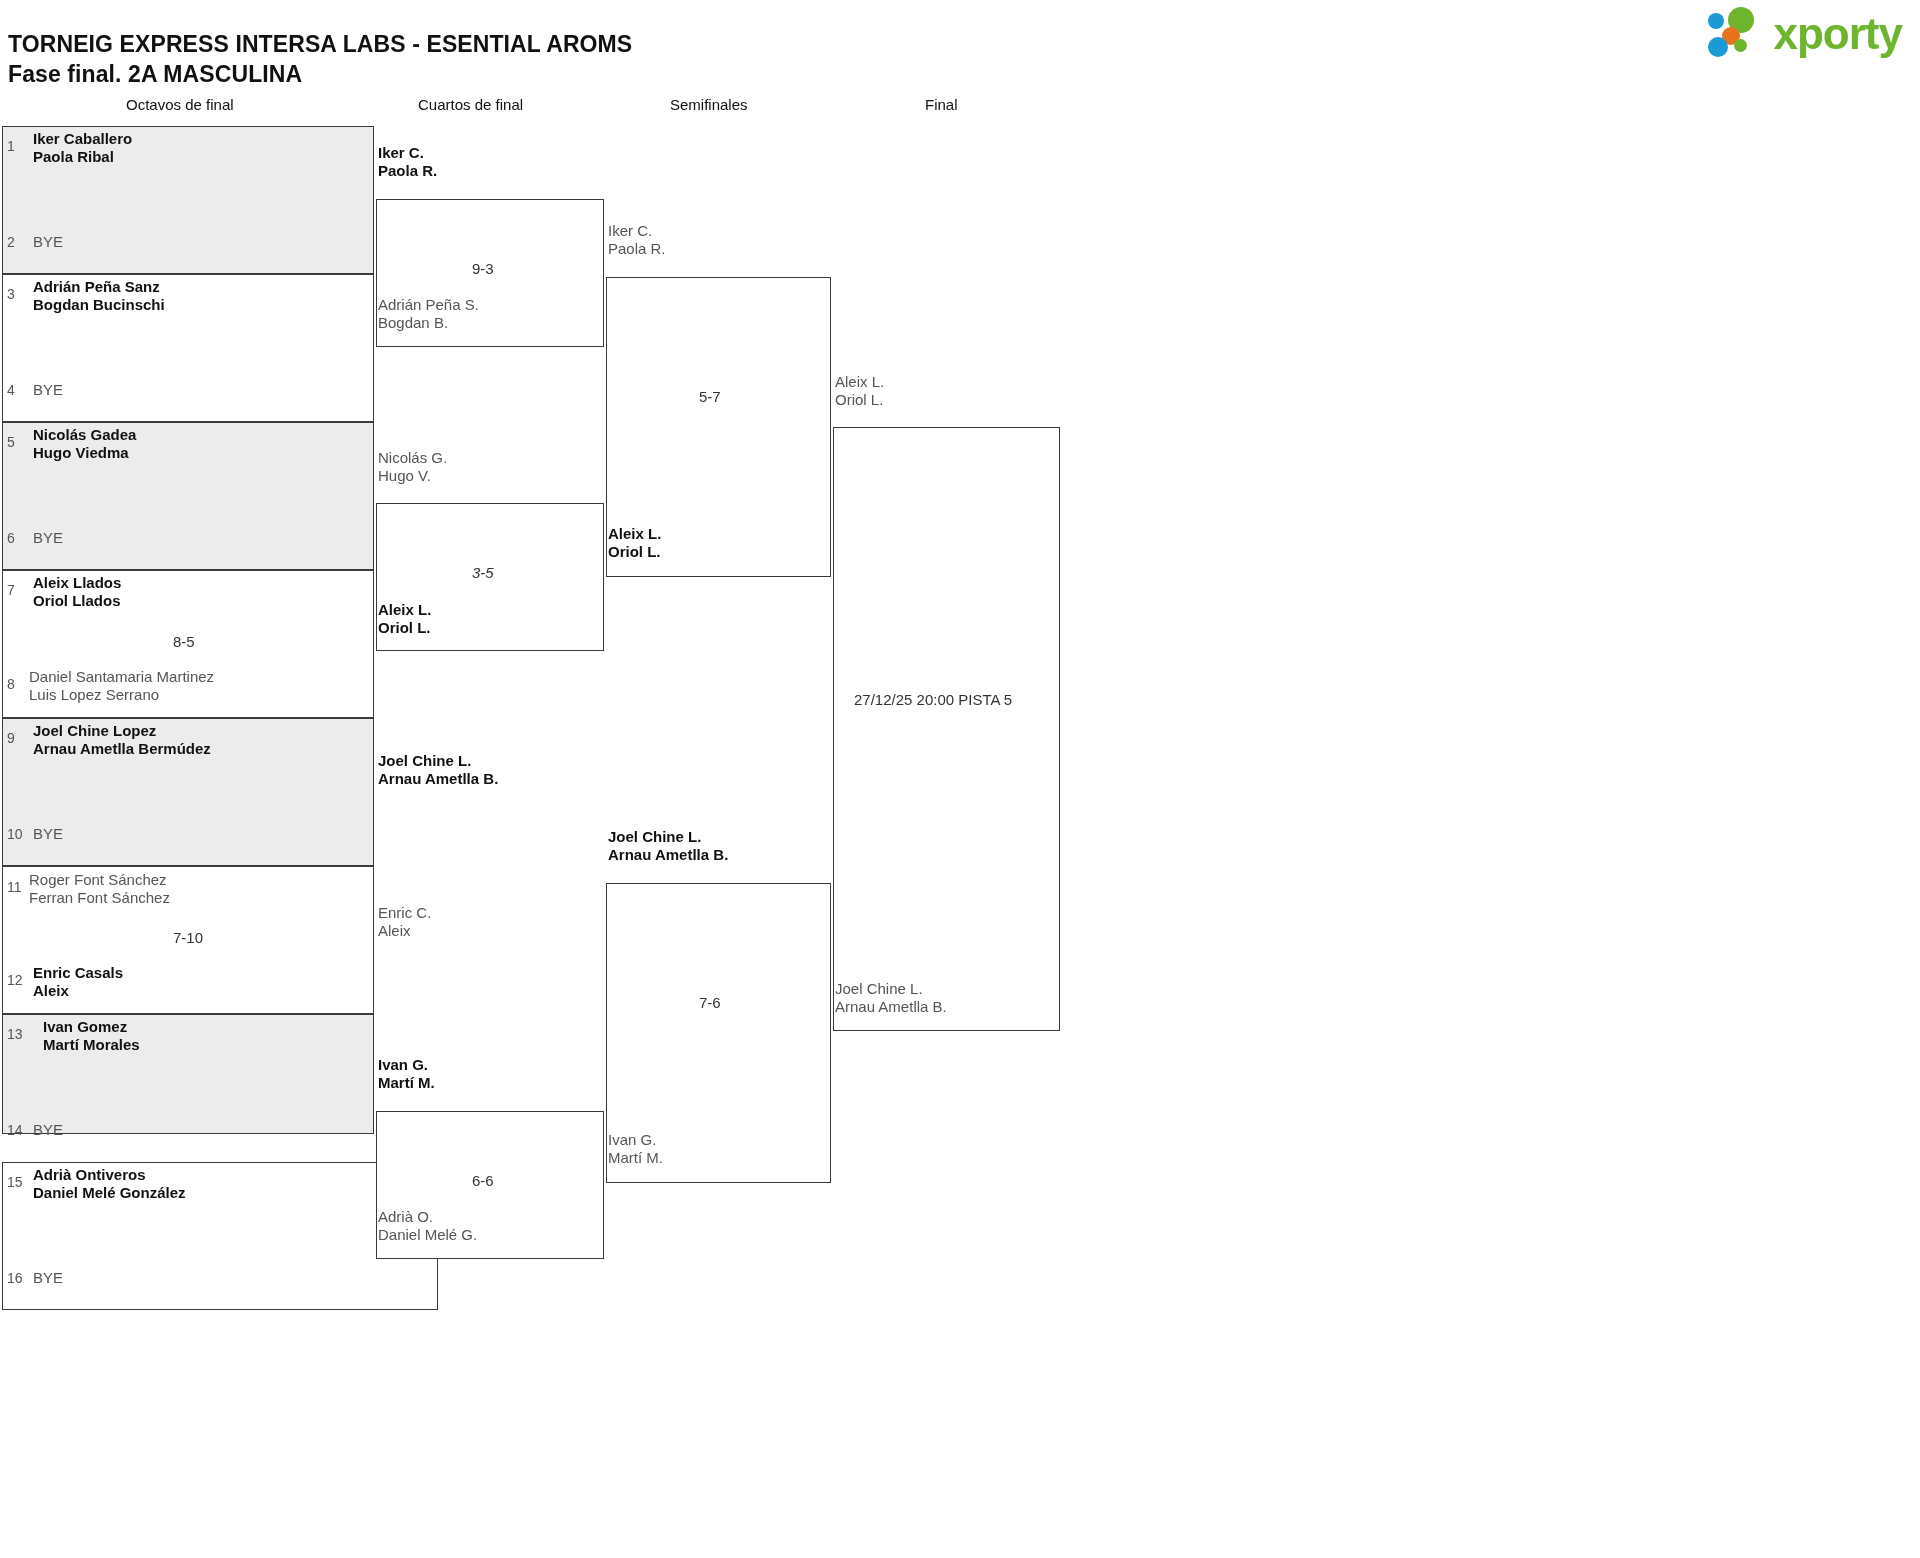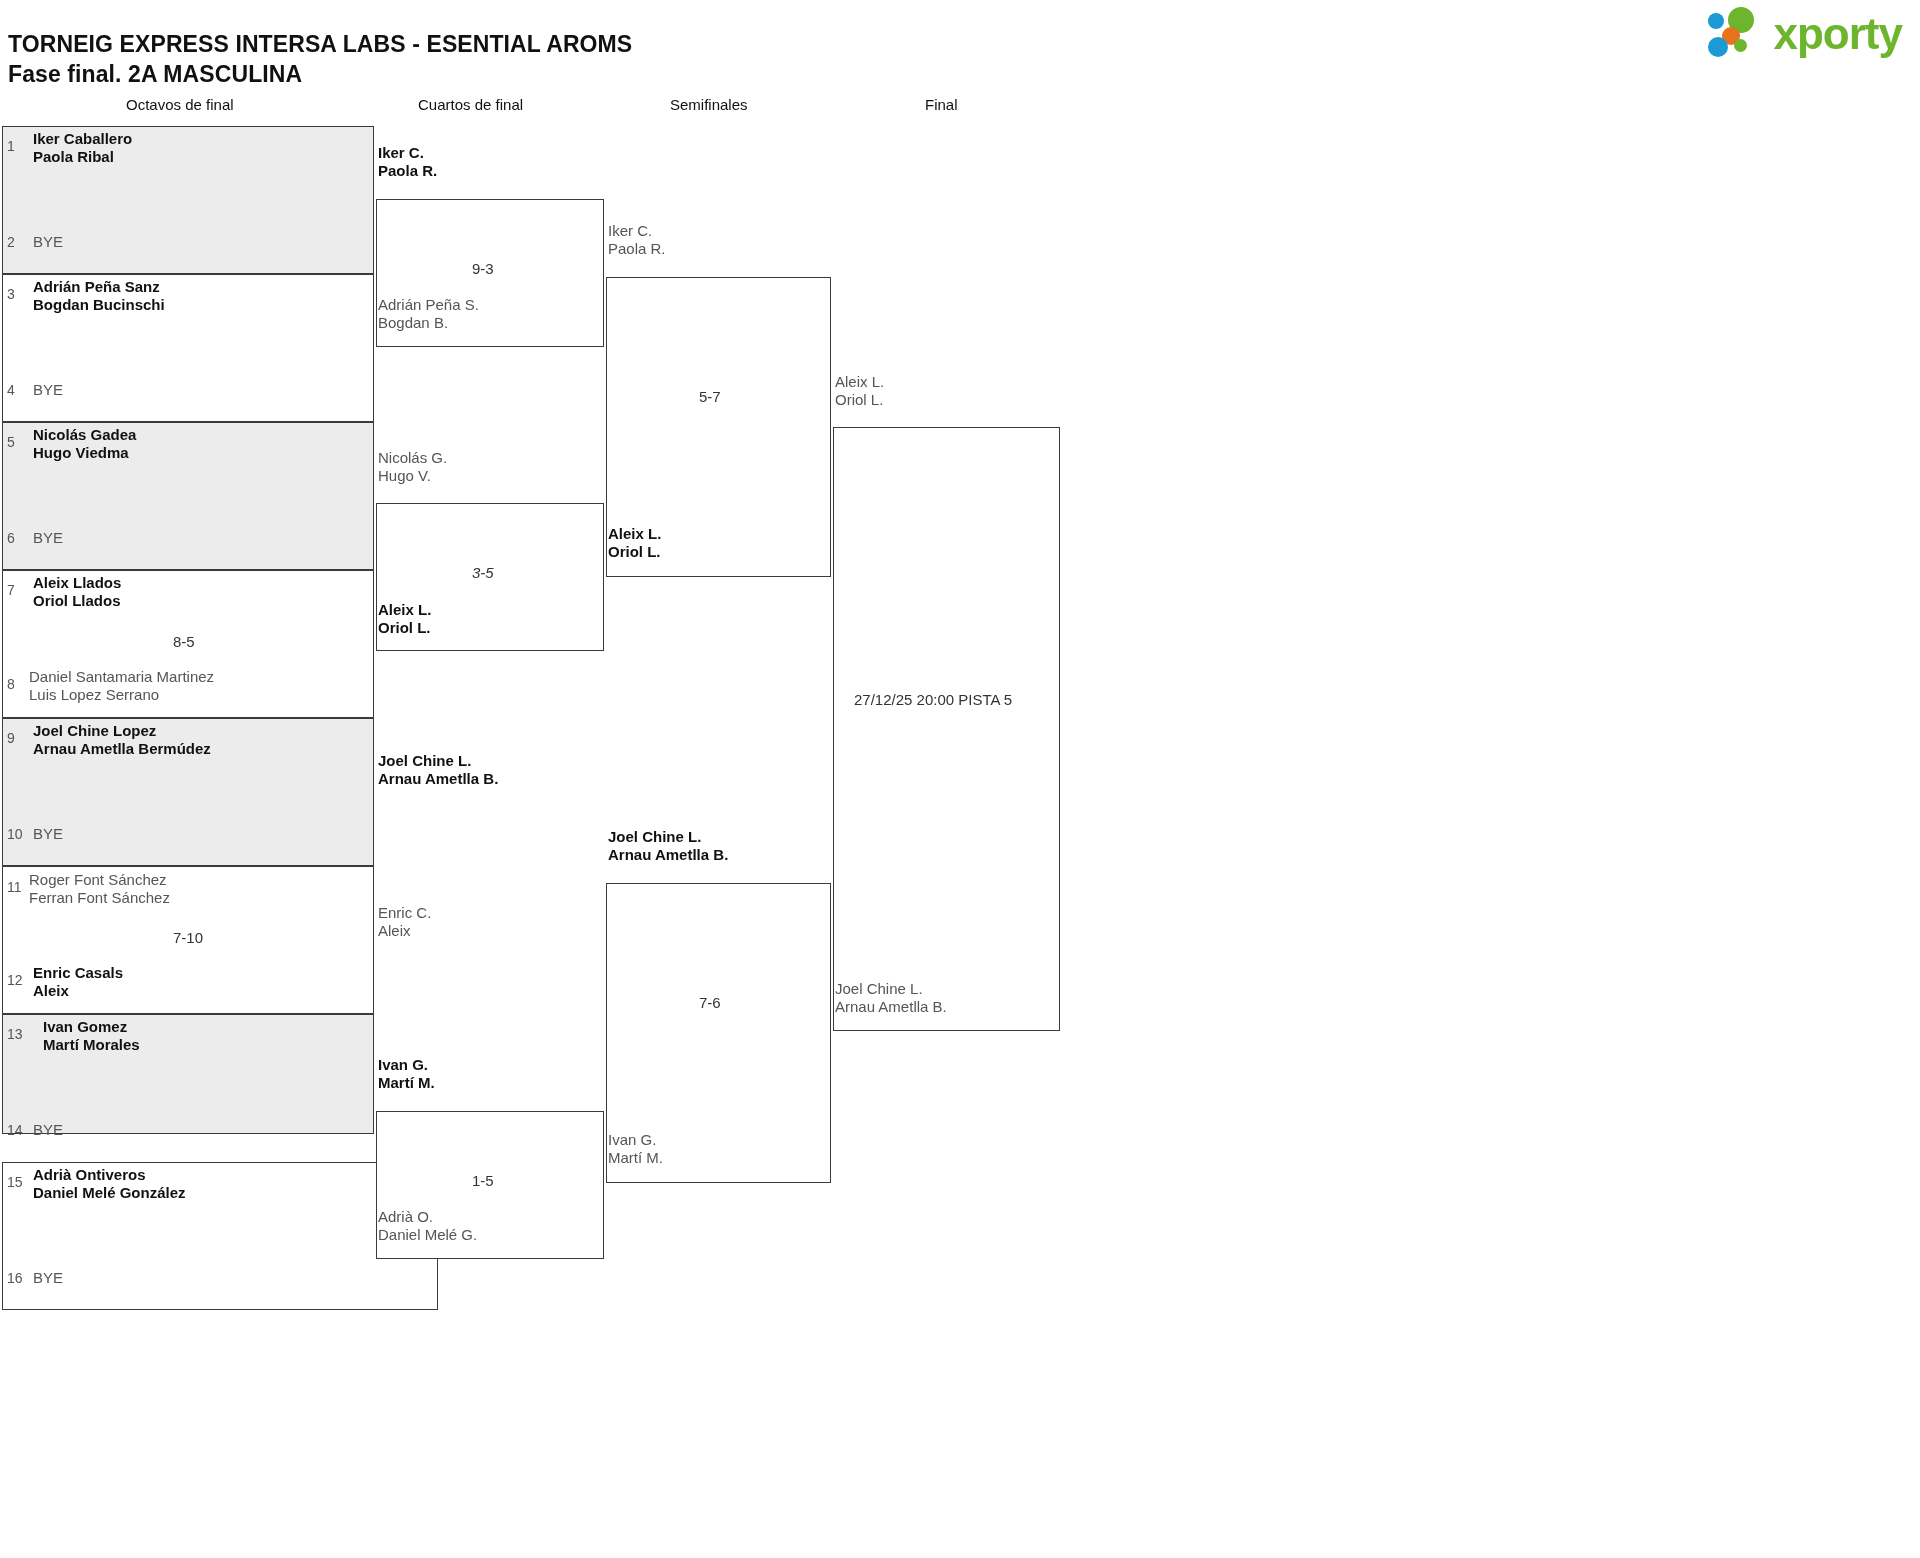--- a/index.html
+++ b/index.html
@@ -160,21 +160,21 @@
   <div class="slot" style="left:376px; top:503px; width:228px; height:148px;">
     <span class="score" style="left:95px; top:60px;font-style:italic;">3-5</span>
   </div>
   <span class="names win" style="left:378px; top:601px;"><span>Aleix L.</span><br><span>Oriol L.</span></span>
 
   <span class="names win" style="left:378px; top:752px;"><span>Joel Chine L.</span><br><span>Arnau Ametlla B.</span></span>
   <span class="names lose" style="left:378px; top:904px;"><span>Enric C.</span><br><span>Aleix</span></span>
 
   <span class="names win" style="left:378px; top:1056px;"><span>Ivan G.</span><br><span>Martí M.</span></span>
   <div class="slot" style="left:376px; top:1111px; width:228px; height:148px;">
-    <span class="score" style="left:95px; top:60px;">1-5</span>
+    <span class="score" style="left:95px; top:60px;">6-6</span>
   </div>
   <span class="names lose" style="left:378px; top:1208px;"><span>Adrià O.</span><br><span>Daniel Melé G.</span></span>
 
   <span class="names lose" style="left:608px; top:222px;"><span>Iker C.</span><br><span>Paola R.</span></span>
   <div class="slot" style="left:606px; top:277px; width:225px; height:300px;">
     <span class="score" style="left:92px; top:110px;">5-7</span>
   </div>
   <span class="names win" style="left:608px; top:525px;"><span>Aleix L.</span><br><span>Oriol L.</span></span>
 
   <span class="names win" style="left:608px; top:828px;"><span>Joel Chine L.</span><br><span>Arnau Ametlla B.</span></span>

